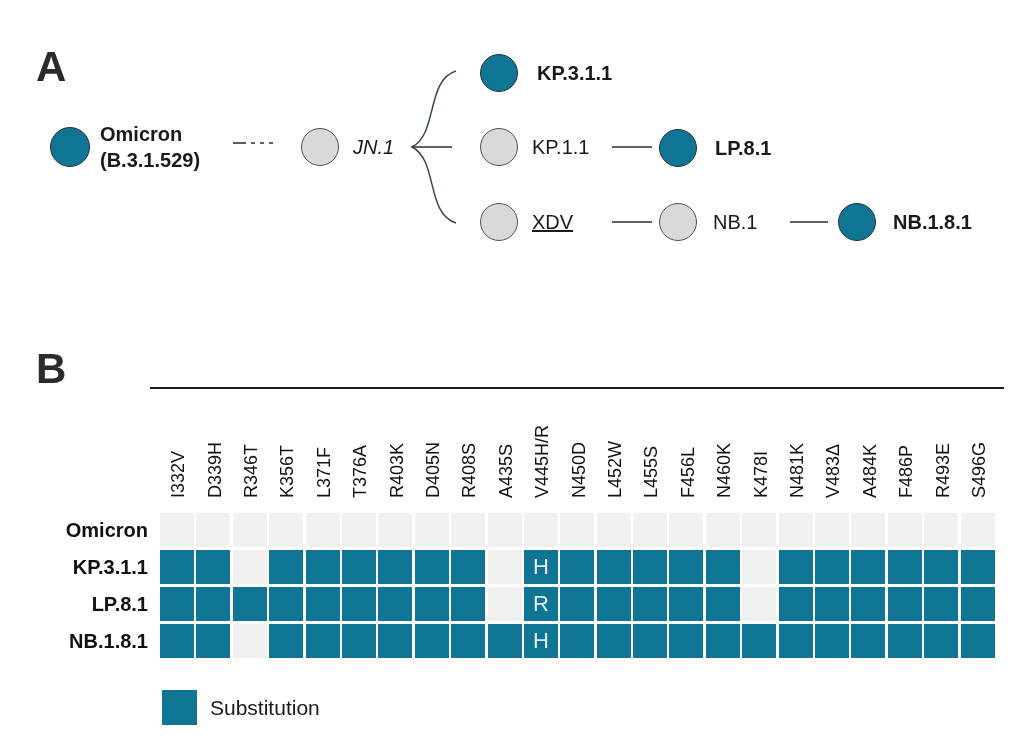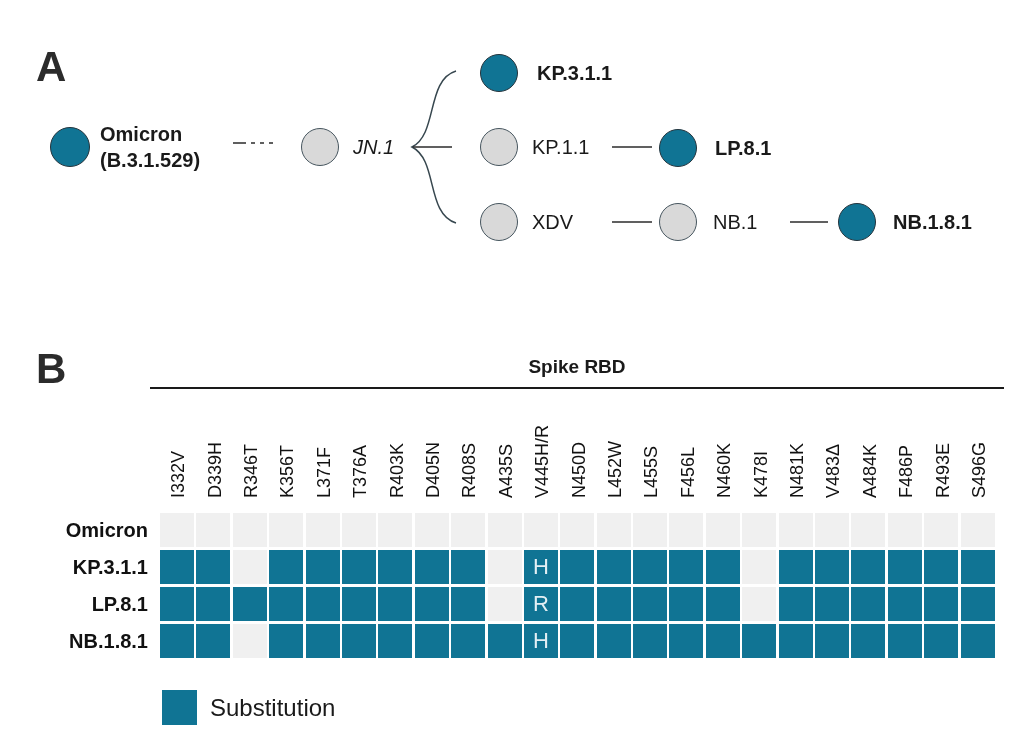--- a/index.html
+++ b/index.html
@@ -46,21 +46,21 @@
   .cell{
     width:34px;height:34px;background:var(--empty,#f0f0f0);
     display:flex;align-items:center;justify-content:center;
     font-size:22px;color:#e3eff4;
   }
   .cell.filled{background:var(--teal,#107494);}
   .legend-swatch{
     position:absolute;left:162px;top:690px;width:35px;height:35px;background:var(--teal,#107494);
   }
   .legend-label{
-    position:absolute;left:210px;top:690px;height:35px;line-height:35px;font-size:24px;color:#1a1a1a;
+    position:absolute;left:210px;top:690px;height:35px;line-height:35px;font-size:21px;color:#1a1a1a;
   }
 </style>
 </head>
 <body>
 
 <div class="figure" style="--teal: #107494; --empty: #f0f0f0;">
 
   <div class="panel-label" style="left:36px;top:46px;">A</div>
 
   <svg class="connectors" width="1032" height="300" viewBox="0 0 1032 300">
@@ -84,31 +84,30 @@
   <div class="node-circle teal" style="left:480px;top:54px;"></div>
   <div class="node-label bold" style="left:537px;top:73px;">KP.3.1.1</div>
 
   <div class="node-circle gray" style="left:480px;top:128px;"></div>
   <div class="node-label" style="left:532px;top:147px;">KP.1.1</div>
 
   <div class="node-circle teal" style="left:659px;top:129px;"></div>
   <div class="node-label bold" style="left:715px;top:148px;">LP.8.1</div>
 
   <div class="node-circle gray" style="left:480px;top:203px;"></div>
-  <div class="node-label" style="left:532px;top:222px;">XDV</div>
+  <div class="node-label" style="left:532px;top:222px;text-decoration:underline;">XDV</div>
 
   <div class="node-circle gray" style="left:659px;top:203px;"></div>
   <div class="node-label" style="left:713px;top:222px;">NB.1</div>
 
   <div class="node-circle teal" style="left:838px;top:203px;"></div>
   <div class="node-label bold" style="left:893px;top:222px;">NB.1.8.1</div>
 
   <div class="panel-label" style="left:36px;top:348px;">B</div>
 
-  <div class="spike-title">Spike RBD</div>
   <div class="spike-rule"></div>
 
   <div id="col-labels">
       <div class="col-label" style="left: 169.2px; top: 498px;">I332V</div>
       <div class="col-label" style="left: 205.6px; top: 498px;">D339H</div>
       <div class="col-label" style="left: 242px; top: 498px;">R346T</div>
       <div class="col-label" style="left: 278.4px; top: 498px;">K356T</div>
       <div class="col-label" style="left: 314.8px; top: 498px;">L371F</div>
       <div class="col-label" style="left: 351.2px; top: 498px;">T376A</div>
       <div class="col-label" style="left: 387.6px; top: 498px;">R403K</div>

